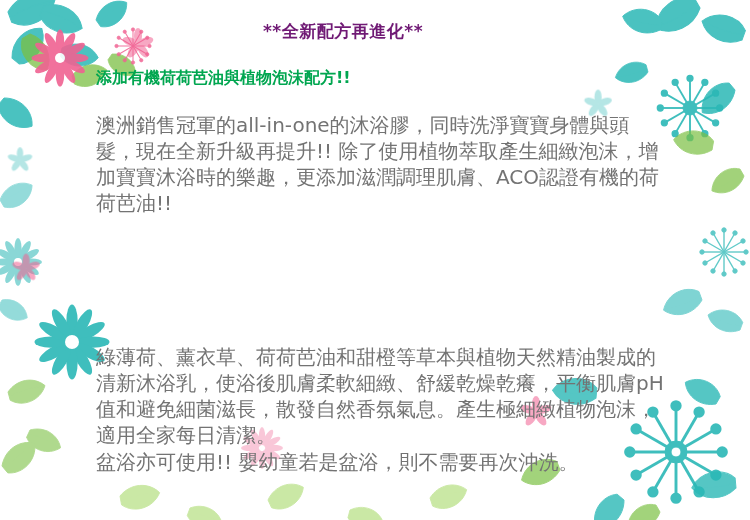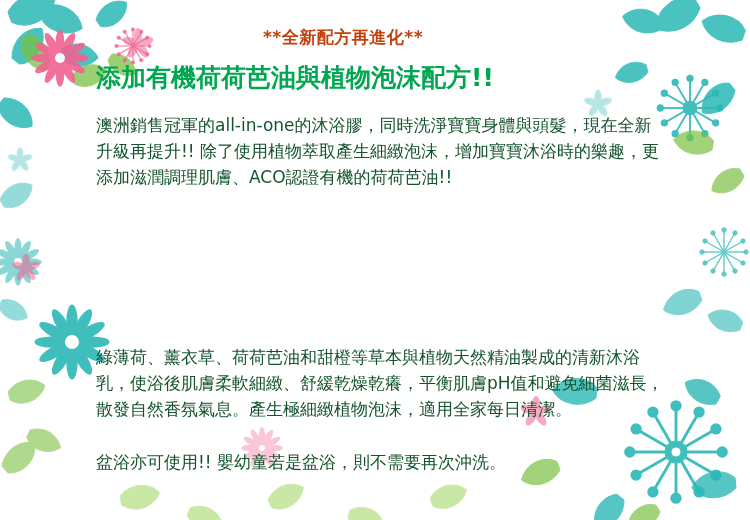--- a/index.html
+++ b/index.html
@@ -33,45 +33,45 @@
   #content {
     position: absolute;
     left: 0; top: 0;
     width: 750px;
     height: 520px;
     padding: 0;
   }
   .heading-red {
     position: absolute;
     left: 0;
-    top: 26px;
+    top: 20px;
     width: 686px;
     text-align: center;
-    color: #c2410c;
+    color: #701a75;
     font-size: 17px;
     font-weight: bold;
     letter-spacing: 0.5px;
     line-height: 22px;
   }
   .heading-green {
     position: absolute;
     left: 96px;
     top: 65px;
     color: #00a650;
-    font-size: 25px;
+    font-size: 16px;
     font-weight: bold;
     line-height: 26px;
     white-space: nowrap;
   }
   .body-block {
     position: absolute;
     left: 96px;
     width: 570px;
-    color: #14532d;
-    font-size: 17px;
+    color: #737373;
+    font-size: 20px;
     line-height: 26px;
     text-align: left;
   }
   #para1 { top: 112px; }
   #para2 { top: 228px; }
   #para3 { top: 344px; }
   #para4 { top: 434px; margin-top: 15px; }
 
   .body-block p {
     margin: 0;

